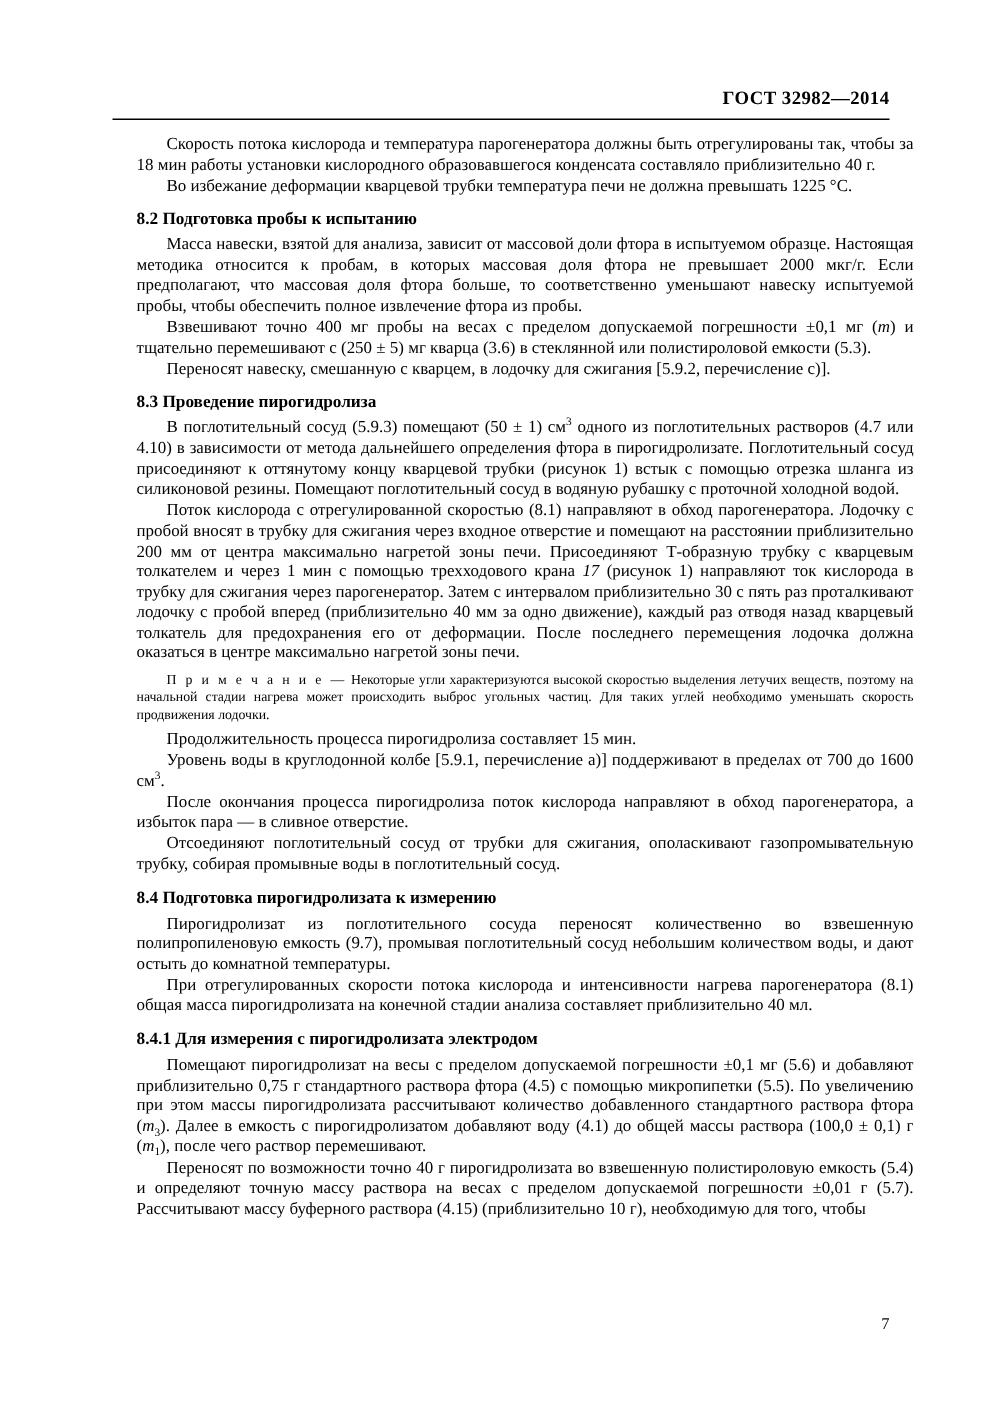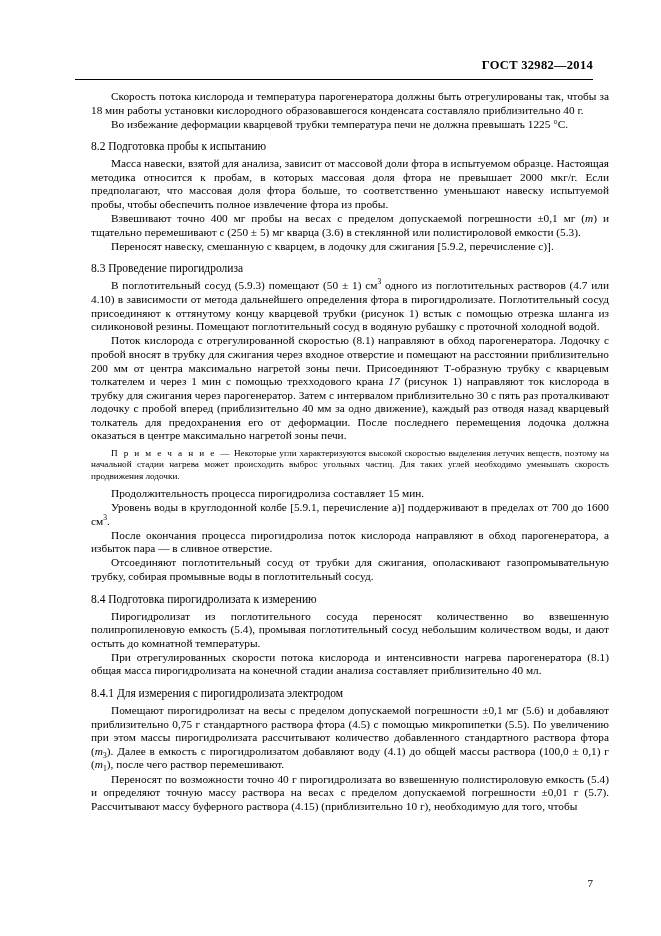--- a/index.html
+++ b/index.html
@@ -49,21 +49,21 @@
   p {
     margin: 0 0 0.5px 0;
     font-size: 11.3px;
     line-height: 13.6px;
     text-align: justify;
     text-indent: 20px;
   }
   h2 {
     margin: 8px 0 4px 0;
     font-size: 11.5px;
-    font-weight: normal;
+    font-weight: bold;
     line-height: 14px;
     text-align: left;
   }
   .note {
     font-size: 9.2px;
     line-height: 11.3px;
     text-align: justify;
     text-indent: 20px;
     margin: 5px 0 5px 0;
   }
@@ -123,21 +123,21 @@
     <p>Продолжительность процесса пирогидролиза составляет 15 мин.</p>
 
     <p><span>Уровень воды в круглодонной колбе [5.9.1, перечисление а)] поддерживают в пределах от 700 до 1600 см</span><sup>3</sup><span>.</span></p>
 
     <p>После окончания процесса пирогидролиза поток кислорода направляют в обход парогенератора, а избыток пара — в сливное отверстие.</p>
 
     <p>Отсоединяют поглотительный сосуд от трубки для сжигания, ополаскивают газопромывательную трубку, собирая промывные воды в поглотительный сосуд.</p>
 
     <h2>8.4  Подготовка пирогидролизата к измерению</h2>
 
-    <p>Пирогидролизат из поглотительного сосуда переносят количественно во взвешенную полипропиленовую емкость (5.4), промывая поглотительный сосуд небольшим количеством воды, и дают остыть до комнатной температуры.</p>
+    <p>Пирогидролизат из поглотительного сосуда переносят количественно во взвешенную полипропиленовую емкость (9.7), промывая поглотительный сосуд небольшим количеством воды, и дают остыть до комнатной температуры.</p>
 
     <p>При отрегулированных скорости потока кислорода и интенсивности нагрева парогенератора (8.1) общая масса пирогидролизата на конечной стадии анализа составляет приблизительно 40 мл.</p>
 
     <h2>8.4.1  Для измерения с пирогидролизата электродом</h2>
 
     <p><span>Помещают пирогидролизат на весы с пределом допускаемой погрешности ±0,1 мг (5.6) и добавляют приблизительно 0,75 г стандартного раствора фтора (4.5) с помощью микропипетки (5.5). По увеличению при этом массы пирогидролизата рассчитывают количество добавленного стандартного раствора фтора (</span><i>m</i><sub>3</sub><span>). Далее в емкость с пирогидролизатом добавляют воду (4.1) до общей массы раствора (100,0 ± 0,1) г (</span><i>m</i><sub>1</sub><span>), после чего раствор перемешивают.</span></p>
 
     <p>Переносят по возможности точно 40 г пирогидролизата во взвешенную полистироловую емкость (5.4) и определяют точную массу раствора на весах с пределом допускаемой погрешности ±0,01 г (5.7). Рассчитывают массу буферного раствора (4.15) (приблизительно 10 г), необходимую для того, чтобы</p>
 
   </div>

